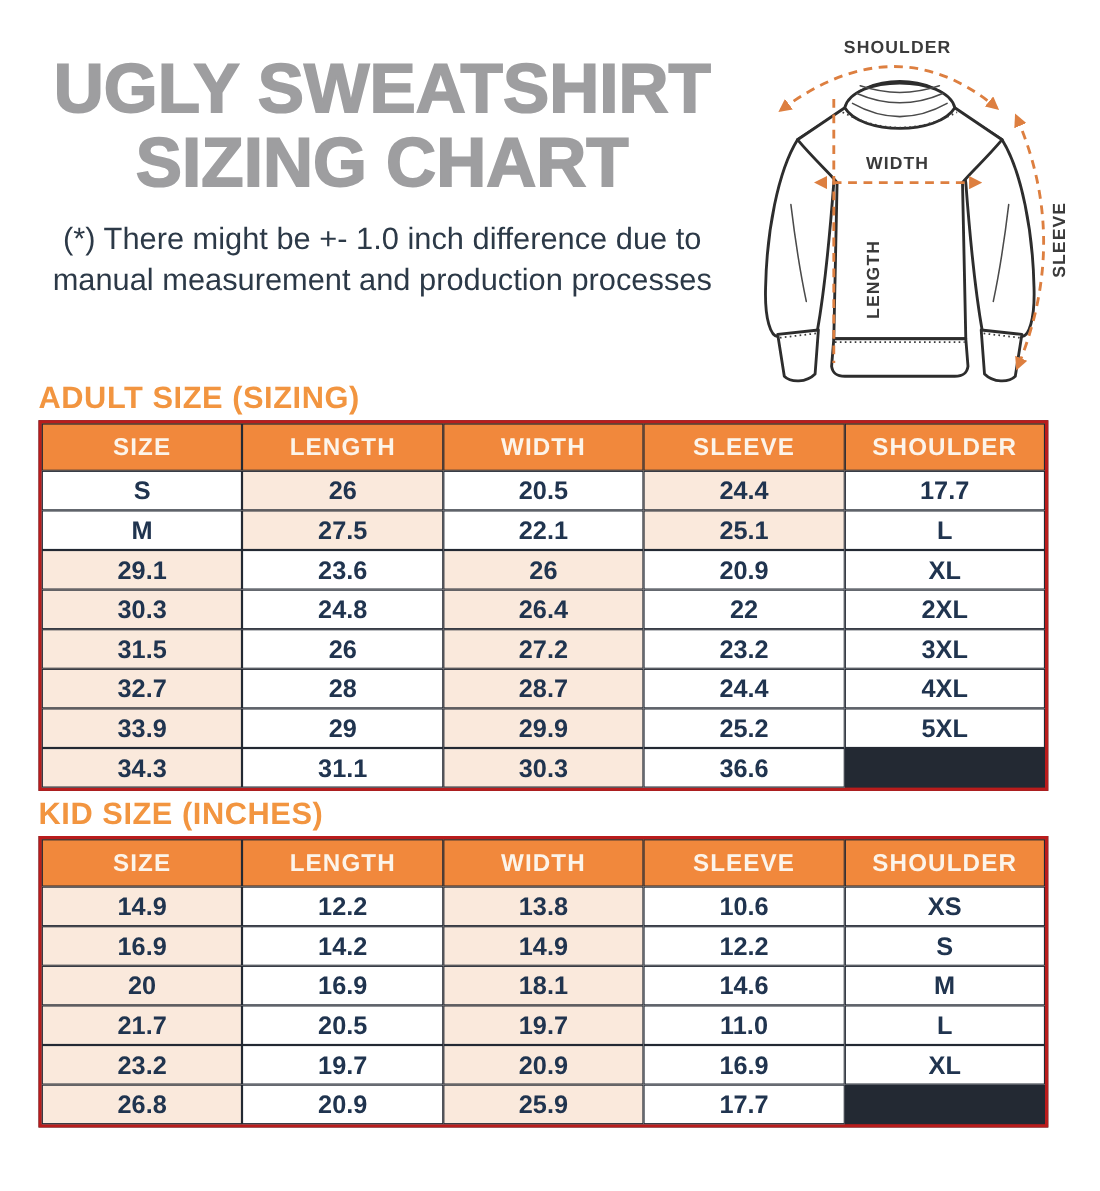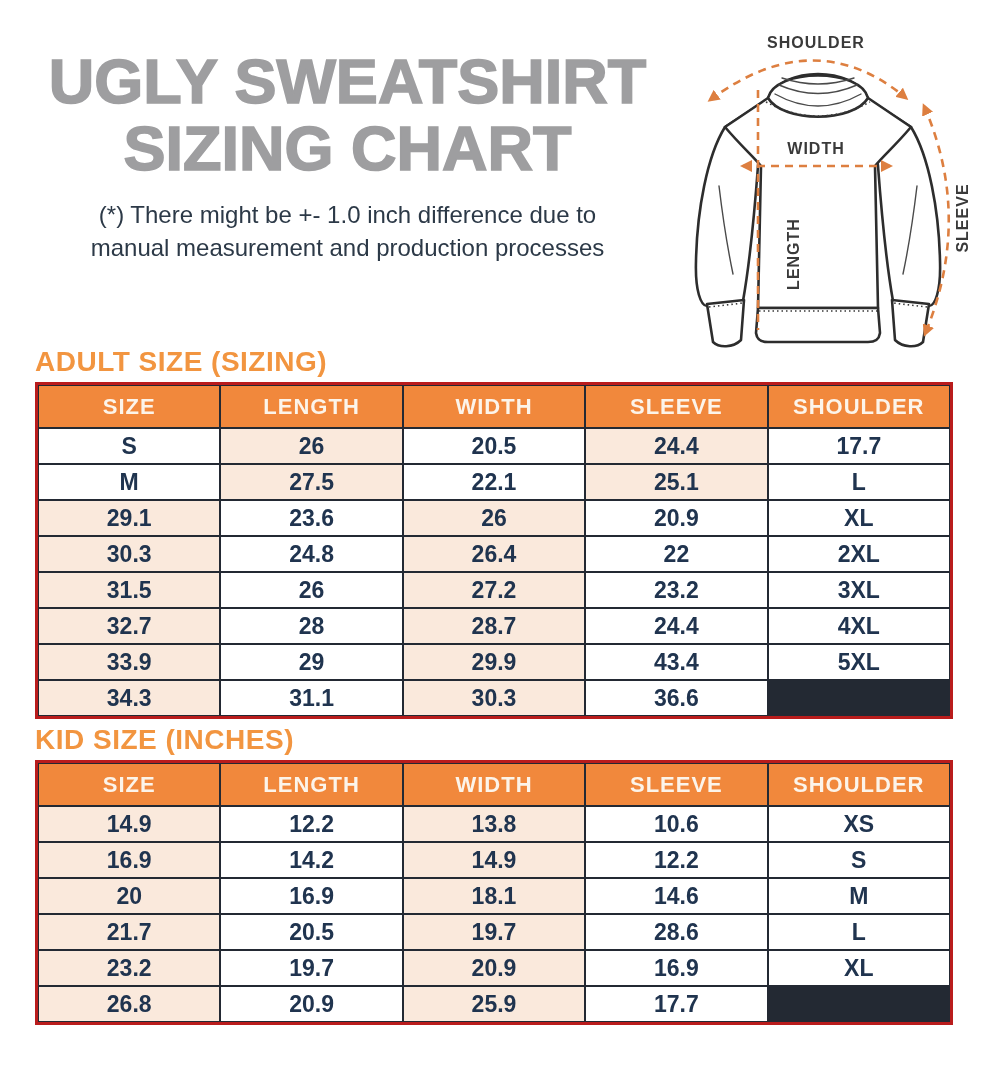--- a/index.html
+++ b/index.html
@@ -9,21 +9,21 @@
     font-family:"Liberation Sans", sans-serif; overflow:hidden;
   }
   
   .hero { position:absolute; left:15px; top:48px; width:665px; text-align:center; }
   .title {
     font-size:63px; font-weight:700; line-height:1.06; color:#9e9ea0;
     letter-spacing:0px; white-space:nowrap;
     -webkit-text-stroke:1.6px #9e9ea0;
   }
   .disclaimer {
-    margin-top:16px; font-size:24px; line-height:1.38; color:#2c3947; font-weight:400;
+    margin-top:16px; font-size:28px; line-height:1.38; color:#2c3947; font-weight:400;
   }
   
   .diagram { position:absolute; left:663px; top:6px; width:334px; height:348px; }
   .diagram svg { width:100%; height:100%; }
   .dlabel { font-family:"Liberation Sans", sans-serif; font-weight:700; fill:#3a3a3a; font-size:16px; letter-spacing:1px; }
   
   .section-title {
     position:absolute; left:35px; font-size:28px; font-weight:700;
     color:#f29540; letter-spacing:0.5px;
   }
@@ -156,21 +156,21 @@
     <div class="td size">3XL</div>
     <div class="td alt">32.7</div>
     <div class="td">28</div>
     <div class="td alt">28.7</div>
     <div class="td">24.4</div>
 
     <div class="td size">4XL</div>
     <div class="td alt">33.9</div>
     <div class="td">29</div>
     <div class="td alt">29.9</div>
-    <div class="td">43.4</div>
+    <div class="td">25.2</div>
 
     <div class="td size">5XL</div>
     <div class="td alt">34.3</div>
     <div class="td">31.1</div>
     <div class="td alt">30.3</div>
     <div class="td">36.6</div>
   </div>
 
   <div class="section-title kid">KID SIZE (INCHES)</div>
   <div class="size-table kid">
@@ -194,21 +194,21 @@
     <div class="td size">S</div>
     <div class="td alt">20</div>
     <div class="td">16.9</div>
     <div class="td alt">18.1</div>
     <div class="td">14.6</div>
 
     <div class="td size">M</div>
     <div class="td alt">21.7</div>
     <div class="td">20.5</div>
     <div class="td alt">19.7</div>
-    <div class="td">28.6</div>
+    <div class="td">11.0</div>
 
     <div class="td size">L</div>
     <div class="td alt">23.2</div>
     <div class="td">19.7</div>
     <div class="td alt">20.9</div>
     <div class="td">16.9</div>
 
     <div class="td size">XL</div>
     <div class="td alt">26.8</div>
     <div class="td">20.9</div>

